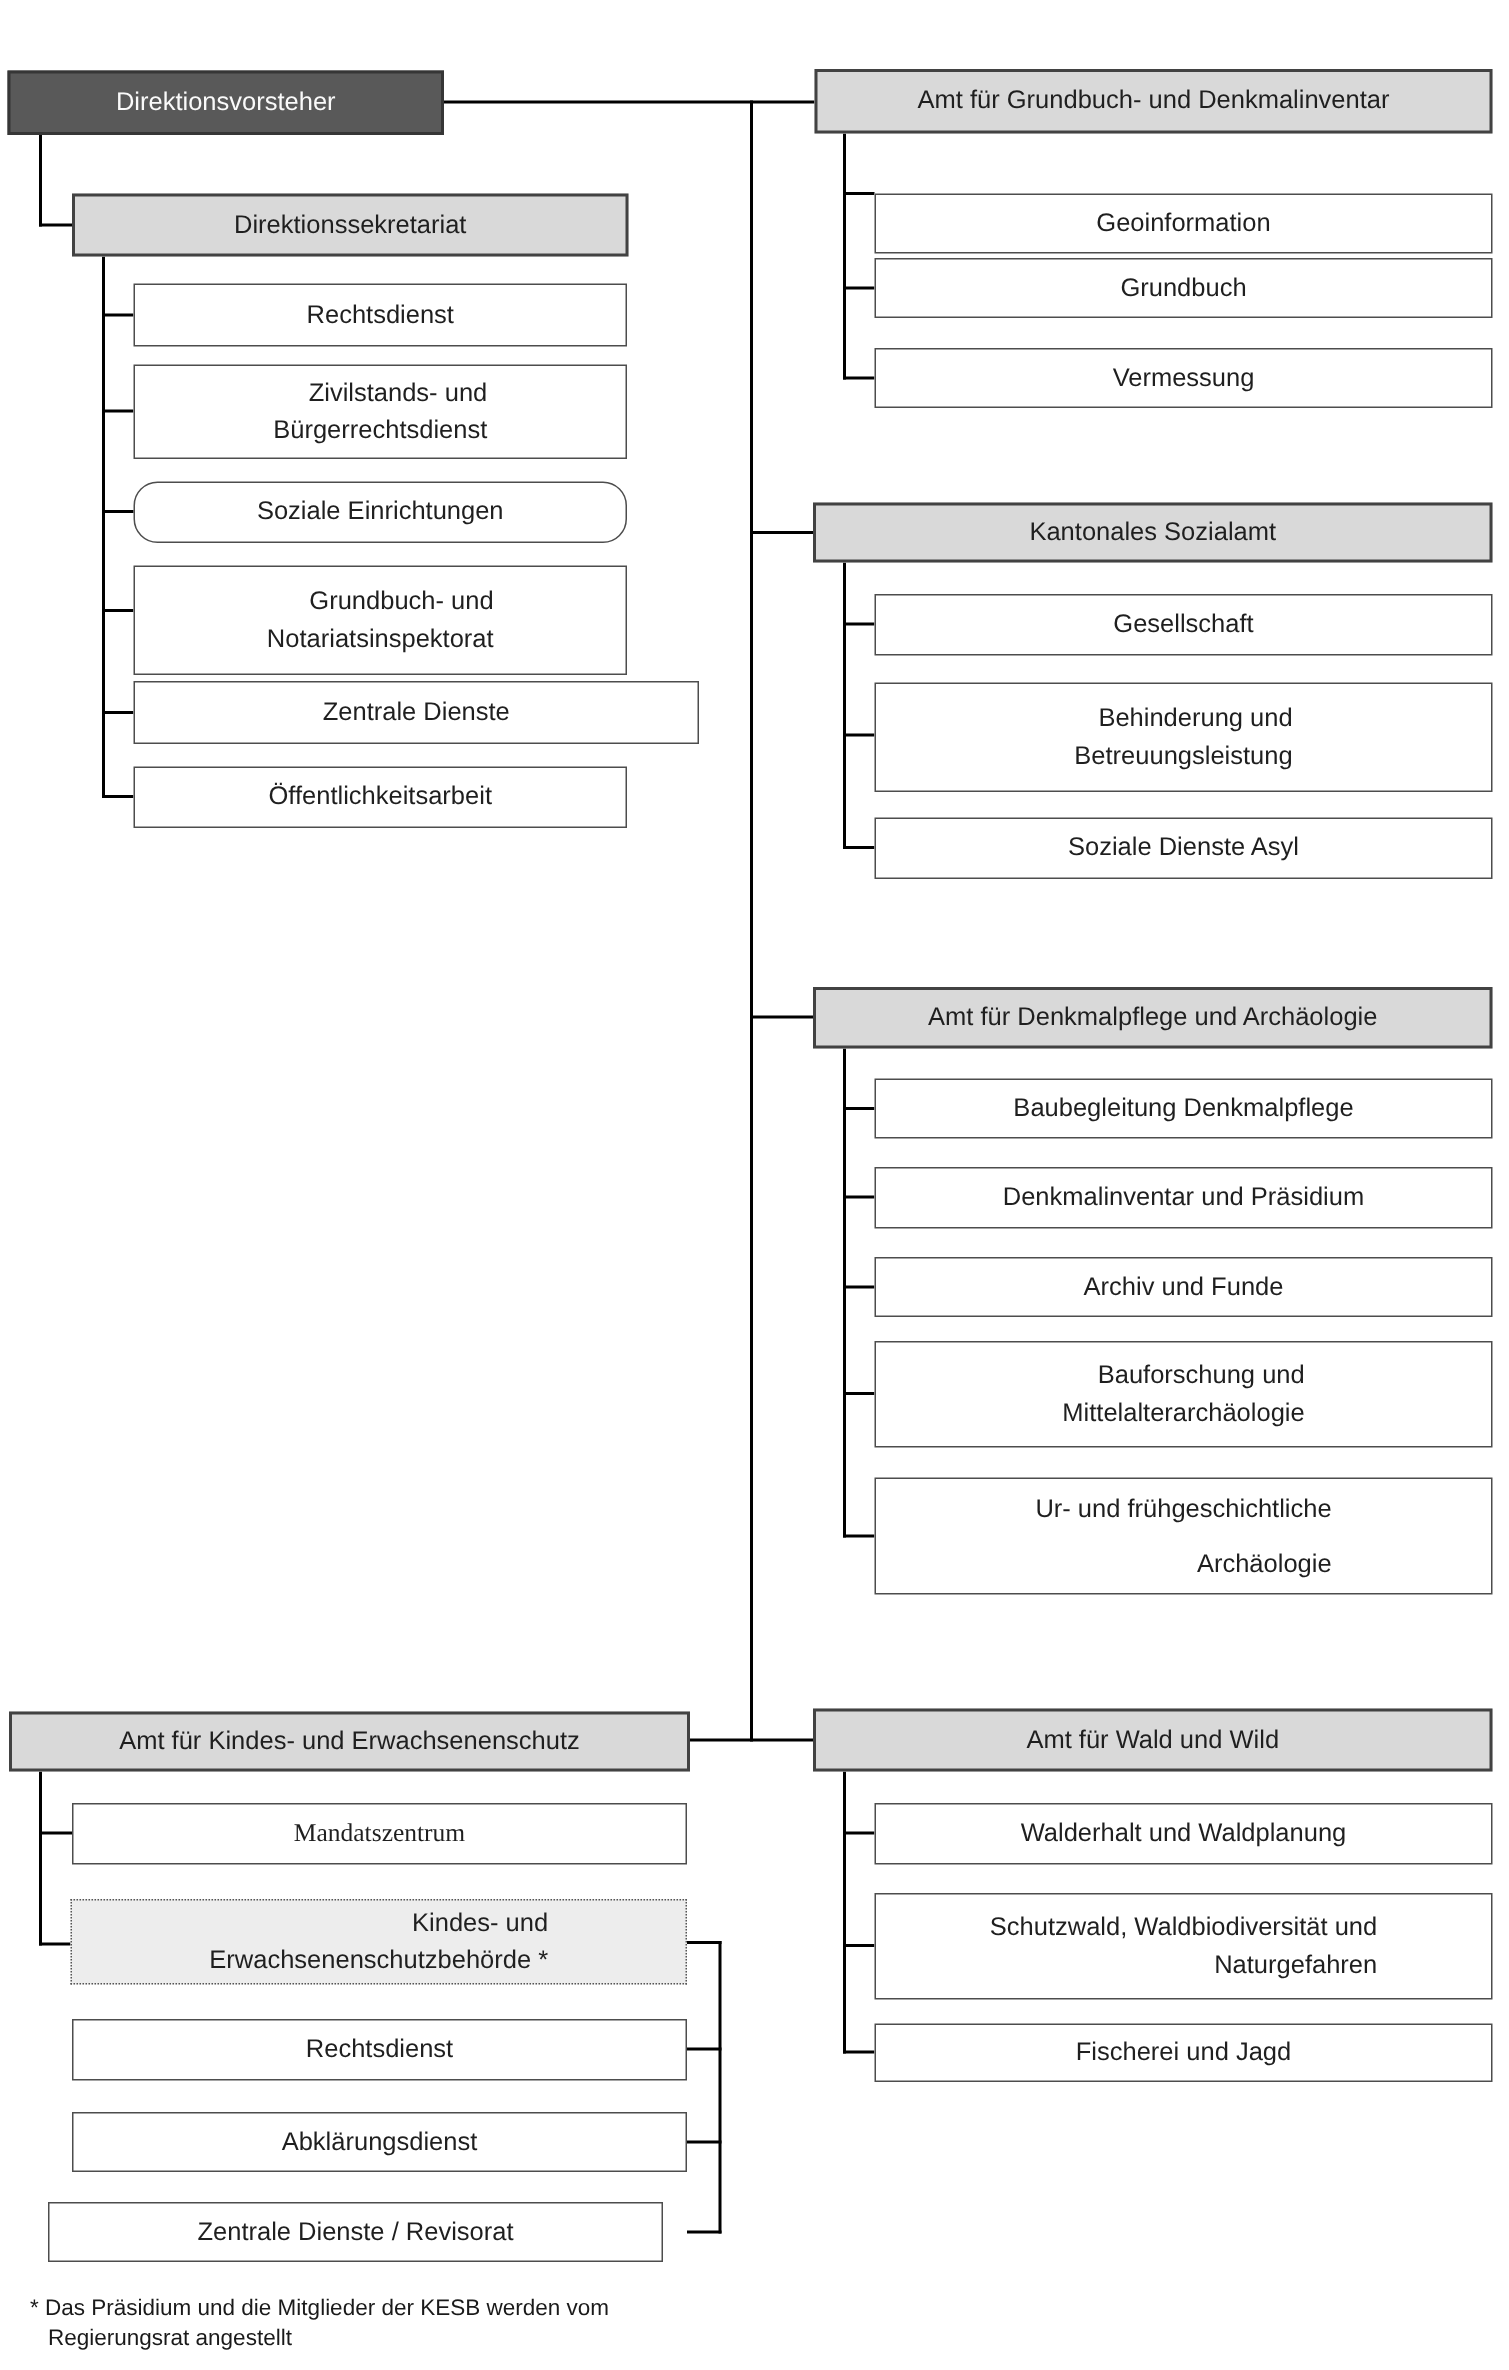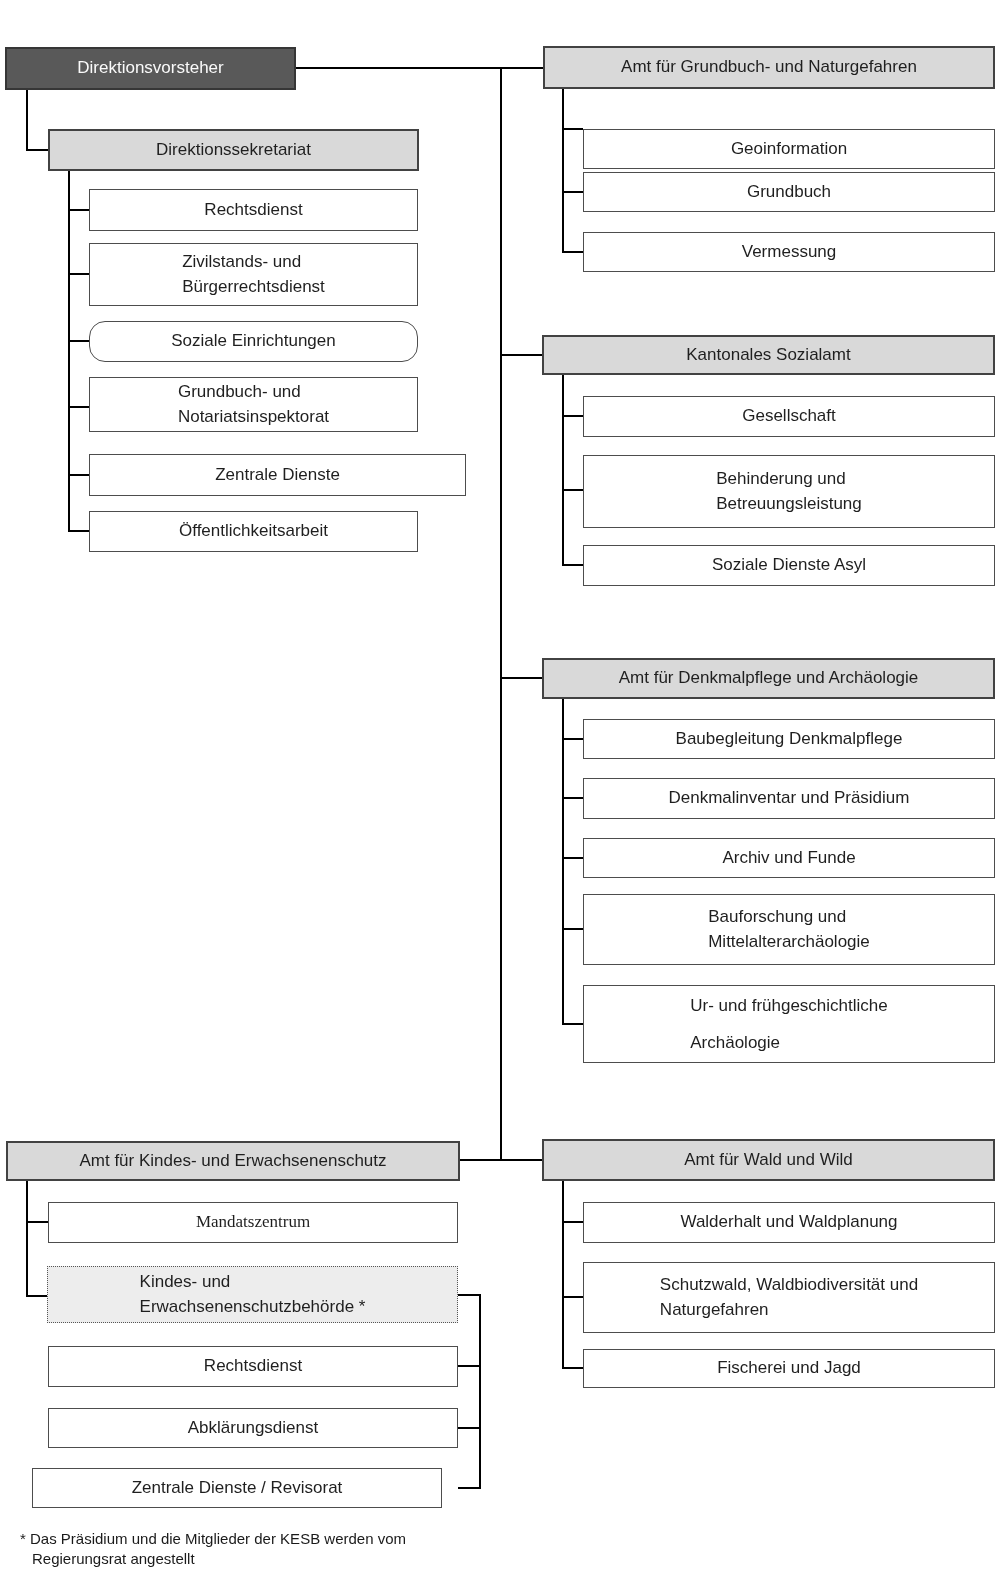--- a/index.html
+++ b/index.html
@@ -10,21 +10,21 @@
     background: #ffffff;
     font-family: "Liberation Sans", sans-serif;
     overflow: hidden;
   }
   .node {
     position: absolute;
     box-sizing: border-box;
     display: flex;
     align-items: center;
     justify-content: center;
-    text-align: left;
+    text-align: right;
     white-space: pre-line;
     font-size: 17px;
     line-height: 1.42;
     color: #1f1f1f;
     background: #ffffff;
     border: 1.5px solid #4d4d4d;
     padding: 2px 6px;
   }
   .node.header {
     background: #d9d9d9;
@@ -111,26 +111,26 @@
   <div class="line" style="left:458px; top:1427px; width:23px; height:2px;"></div>
   <div class="line" style="left:458px; top:1487px; width:23px; height:2px;"></div>
 
   <div class="node root" style="left:5px; top:47px; width:291px; height:43px;">Direktionsvorsteher</div>
 
   <div class="node header" style="left:48px; top:129px; width:371px; height:42px;">Direktionssekretariat</div>
   <div class="node" style="left:89px; top:189px; width:329px; height:42px;">Rechtsdienst</div>
   <div class="node" style="left:89px; top:243px; width:329px; height:63px;">Zivilstands- und
 Bürgerrechtsdienst</div>
   <div class="node" style="left:89px; top:321px; width:329px; height:41px;border-radius:16px;">Soziale Einrichtungen</div>
-  <div class="node" style="left:89px; top:377px; width:329px; height:55px;">Grundbuch- und
+  <div class="node" style="left:89px; top:377px; width:329px; height:73px;">Grundbuch- und
 Notariatsinspektorat</div>
   <div class="node" style="left:89px; top:454px; width:377px; height:42px;">Zentrale Dienste</div>
   <div class="node" style="left:89px; top:511px; width:329px; height:41px;">Öffentlichkeitsarbeit</div>
 
-  <div class="node header" style="left:543px; top:46px; width:452px; height:43px;">Amt für Grundbuch- und Naturgefahren</div>
+  <div class="node header" style="left:543px; top:46px; width:452px; height:43px;">Amt für Grundbuch- und Denkmalinventar</div>
   <div class="node" style="left:583px; top:109px; width:412px; height:40px;margin-top:20px;">Geoinformation</div>
   <div class="node" style="left:583px; top:172px; width:412px; height:40px;">Grundbuch</div>
   <div class="node" style="left:583px; top:232px; width:412px; height:40px;">Vermessung</div>
 
   <div class="node header" style="left:542px; top:335px; width:453px; height:40px;">Kantonales Sozialamt</div>
   <div class="node" style="left:583px; top:396px; width:412px; height:41px;">Gesellschaft</div>
   <div class="node" style="left:583px; top:455px; width:412px; height:73px;">Behinderung und
 Betreuungsleistung</div>
   <div class="node" style="left:583px; top:545px; width:412px; height:41px;">Soziale Dienste Asyl</div>
 

